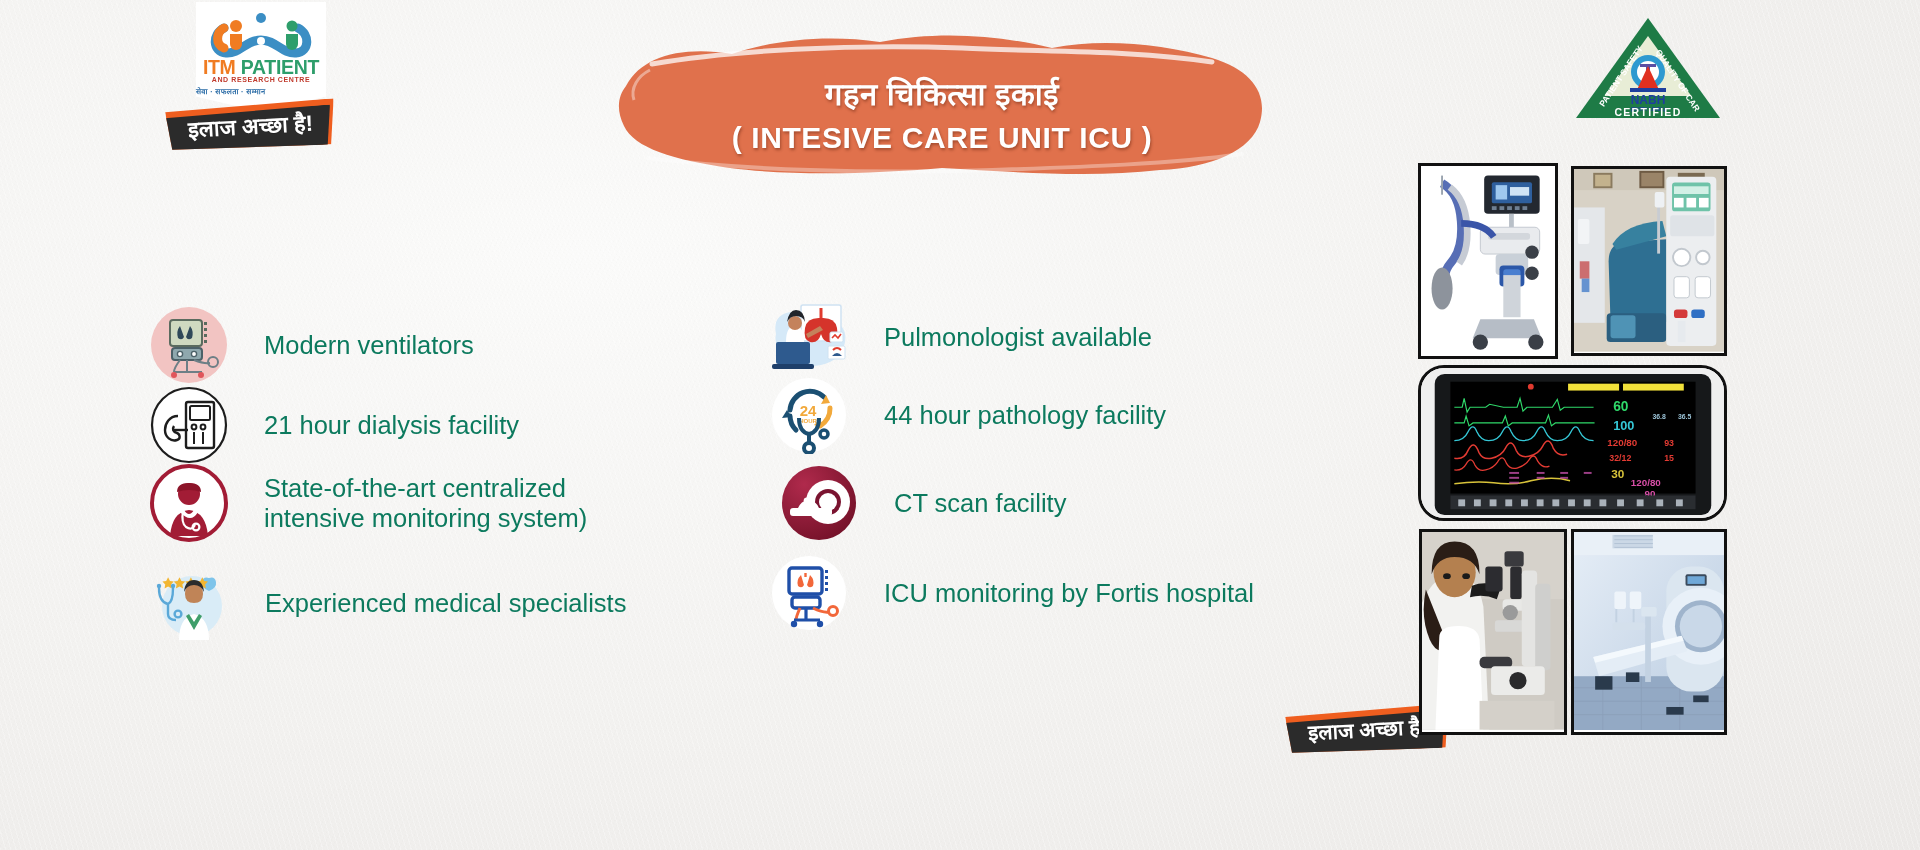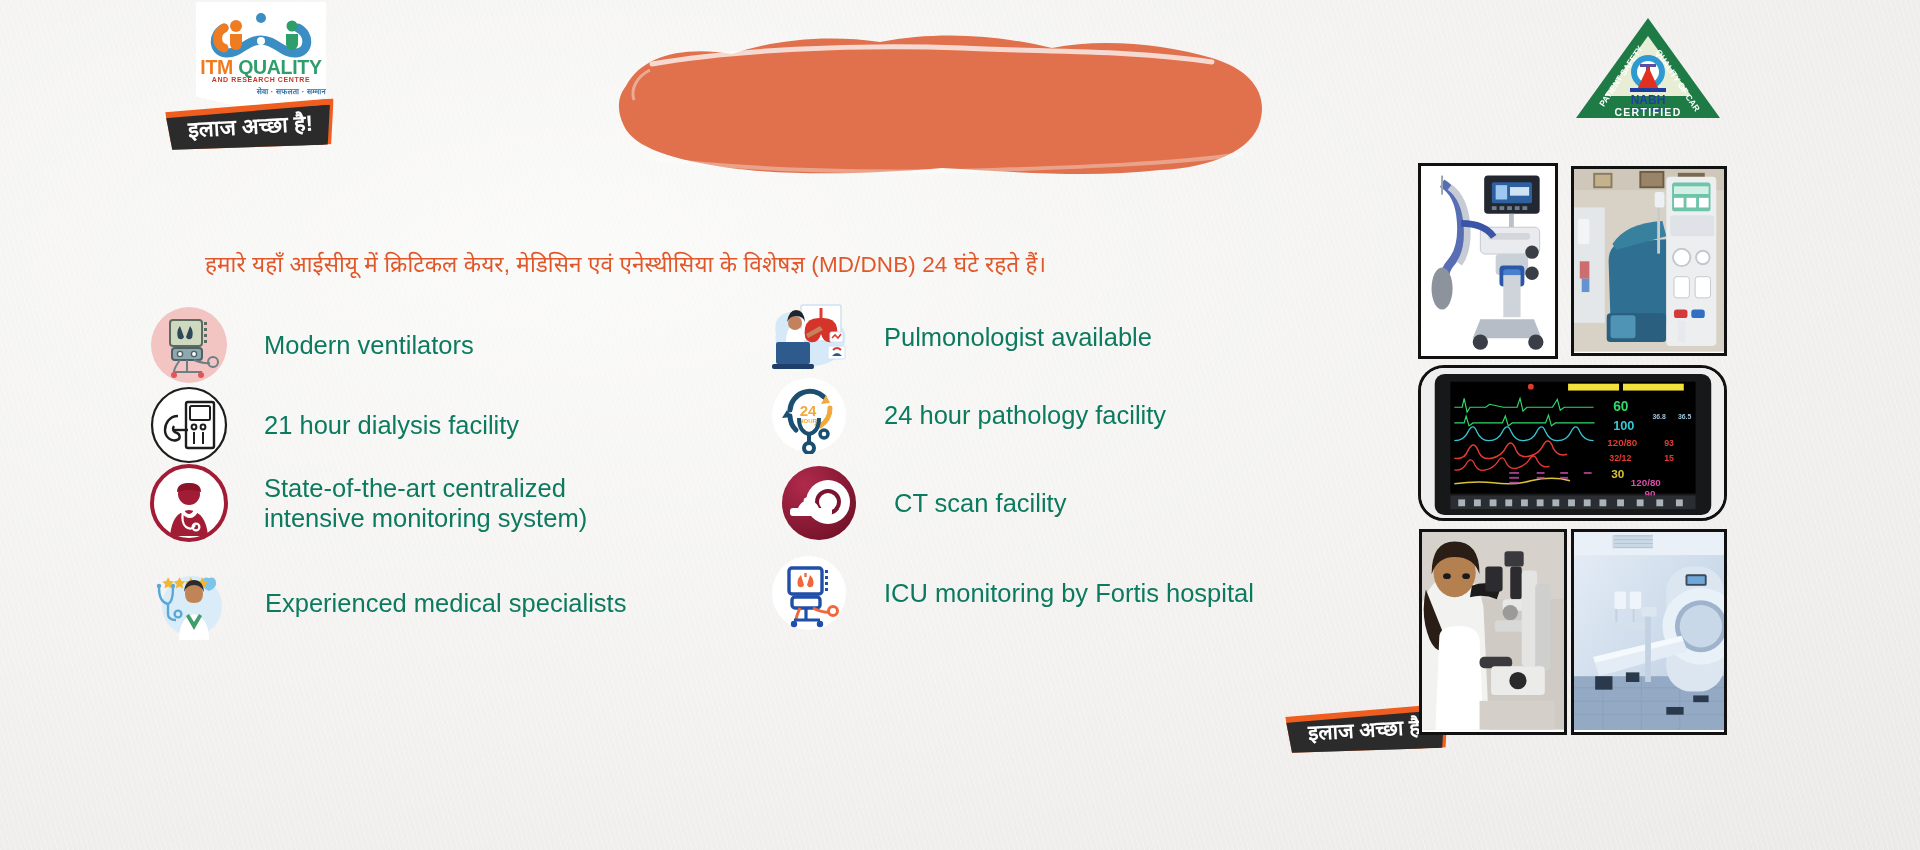--- a/index.html
+++ b/index.html
@@ -33,21 +33,21 @@
     position:absolute; left:0; right:0; top:54px; text-align:center;
     font:700 19.5px "Liberation Sans", sans-serif; letter-spacing:-0.3px;
   }
   .logo-name .itm { color:#f07c22; }
   .logo-name .hosp { color:#2e9e6b; }
   .logo-sub {
     position:absolute; left:0; right:0; top:74px; text-align:center;
     font:700 7px "Liberation Sans", sans-serif; letter-spacing:.6px; color:#c0392b;
   }
   .logo-sub2 {
-    position:absolute; left:0; right:0; top:84px; text-align:right;
+    position:absolute; left:0; right:0; top:84px; text-align:left;
     font:700 7.5px "Liberation Sans", sans-serif; color:#2f6fa8; letter-spacing:.3px;
   }
 
   
   .tagline {
     position:absolute; color:#fff;
     font:700 22px "Liberation Sans", sans-serif;
     background:#ef5e1f;
     padding:7px 22px 9px 22px;
     transform:rotate(-3.2deg);
@@ -123,21 +123,21 @@
       <path d="M18 16 C6 22 6 40 20 41 C34 42 40 28 55 28 C70 28 76 42 90 41 C104 40 104 22 92 16" fill="none" stroke="#3b8ec4" stroke-width="9" stroke-linecap="round"></path>
       <path d="M18 16 C10 20 9 33 18 36" fill="none" stroke="#f07c22" stroke-width="9" stroke-linecap="round"></path>
       <circle cx="30" cy="14" r="6" fill="#f07c22"></circle>
       <path d="M24 22 h12 v10 a6 6 0 0 1 -12 0 z" fill="#f07c22"></path>
       <circle cx="86" cy="14" r="5.5" fill="#2e9e6b"></circle>
       <path d="M80 22 h12 v10 a6 6 0 0 1 -12 0 z" fill="#2e9e6b"></path>
       <circle cx="55" cy="29" r="4" fill="#ffffff"></circle>
     </svg>
     <div class="logo-name">
       <span class="itm">ITM</span>
-      <span class="hosp">QUALITY</span>
+      <span class="hosp">PATIENT</span>
     </div>
     <div class="logo-sub">AND RESEARCH CENTRE</div>
     <div class="logo-sub2">सेवा · सफलता · सम्मान</div>
   </div>
 
   <div class="tagline" id="tagline-top">इलाज अच्छा है!</div>
   <div class="tagline" id="tagline-bottom">इलाज अच्छा है!</div>
 
   <svg class="nabh" viewBox="0 0 148 108">
     <polygon points="74,4 146,104 2,104" fill="#1e7b46"></polygon>
@@ -164,23 +164,26 @@
   <div class="banner">
     <svg class="banner-brush" viewBox="0 0 660 152" preserveAspectRatio="none">
       <path d="M14,58 C30,28 70,18 120,26 C160,12 215,6 268,14 C330,2 390,8 440,20
                C490,10 552,16 600,30 C640,42 656,66 648,94 C640,122 600,140 548,142
                C480,150 400,144 330,140 C260,146 180,148 118,140 C62,132 22,120 12,98
                C4,82 6,68 14,58 Z" fill="#e0714c"></path>
       <path d="M40,36 C120,22 240,16 350,20 C430,24 520,22 600,34" stroke="#fdfdfd" stroke-width="5" fill="none" opacity=".75" stroke-linecap="round"></path>
       <path d="M36,130 C130,142 260,146 380,142 C470,139 560,136 630,126" stroke="#ffffff" stroke-width="4" fill="none" opacity=".35" stroke-linecap="round"></path>
       <path d="M22,72 C18,60 26,48 38,42" stroke="#ffffff" stroke-width="3" fill="none" opacity=".4"></path>
     </svg>
+    <div class="banner-text">
+      <div class="banner-hi">गहन चिकित्सा इकाई</div>
+      <div class="banner-en">( INTESIVE CARE UNIT ICU )</div>
+    </div>
   </div>
 
-  <div class="intro">हमारे यहाँ आईसीयू में क्रिटिकल केयर, मेडिसिन एवं एनेस्थीसिया के विशेषज्ञ (MD/DNB) 24 घंटे रहते हैं।</div>
 
   <div class="features">
 
     <div class="col" id="col-left">
 
       <div class="feature" style="top:0px;left:0">
         <div class="fic">
           <svg viewBox="0 0 78 78">
             <circle cx="39" cy="39" r="38" fill="#f2c4c2"></circle>
             <rect x="20" y="14" width="32" height="26" rx="3" fill="#cfd9c0" stroke="#5b6b5f" stroke-width="2"></rect>
@@ -298,21 +301,21 @@
             <path d="M20 40 a20 20 0 0 0 6 14" fill="none" stroke="#1b4f72" stroke-width="5" stroke-linecap="round"></path>
             <path d="M17 34 l5 7 -10 1 z" fill="#1b4f72"></path>
             <text x="38" y="40" text-anchor="middle" font-family="Liberation Sans, sans-serif" font-size="15" font-weight="bold" fill="#f2a93b">24</text>
             <text x="38" y="47" text-anchor="middle" font-family="Liberation Sans, sans-serif" font-size="6" font-weight="bold" fill="#f2a93b">HOUR</text>
             <path d="M29 42 q0 14 10 16 q10 -2 10 -16" fill="none" stroke="#1b4f72" stroke-width="4"></path>
             <path d="M39 58 v10" stroke="#1b4f72" stroke-width="4"></path>
             <circle cx="39" cy="72" r="5" fill="none" stroke="#1b4f72" stroke-width="4"></circle>
             <circle cx="54" cy="58" r="4" fill="none" stroke="#1b4f72" stroke-width="3.5"></circle>
           </svg>
         </div>
-        <div class="flabel">24 hour pathology facility</div>
+        <div class="flabel">44 hour pathology facility</div>
       </div>
 
       <div class="feature" style="top:158px;left:10px">
         <div class="fic">
           <svg viewBox="0 0 78 78">
             <defs>
               <radialGradient id="ctg" cx="30%" cy="25%" r="85%">
                 <stop offset="0%" stop-color="#b02a4c"></stop>
                   <stop offset="100%" stop-color="#731128"></stop>
               </radialGradient>

